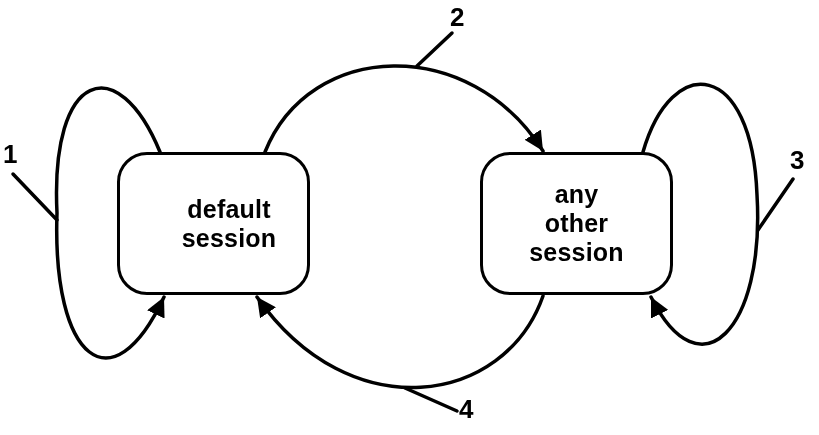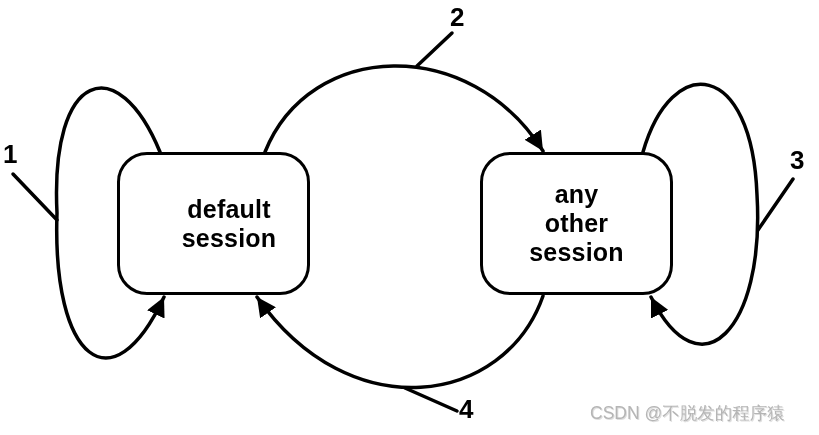--- a/index.html
+++ b/index.html
@@ -99,15 +99,14 @@
 
     <path d="M 543 296 C 505 405, 350 430, 257 297" fill="none" stroke="#000000" stroke-width="3.5" stroke-linecap="round" marker-end="url(#arrowhead)"></path>
     <path d="M 405 388 L 457 411" fill="none" stroke="#000000" stroke-width="3.5" stroke-linecap="round"></path>
   </svg>
 
   <div class="num-label num-1">1</div>
   <div class="num-label num-2">2</div>
   <div class="num-label num-3">3</div>
   <div class="num-label num-4">4</div>
 
-  <div class="watermark">CSDN @不脱发的程序猿</div>
 
 </div>
 
 </body></html>

